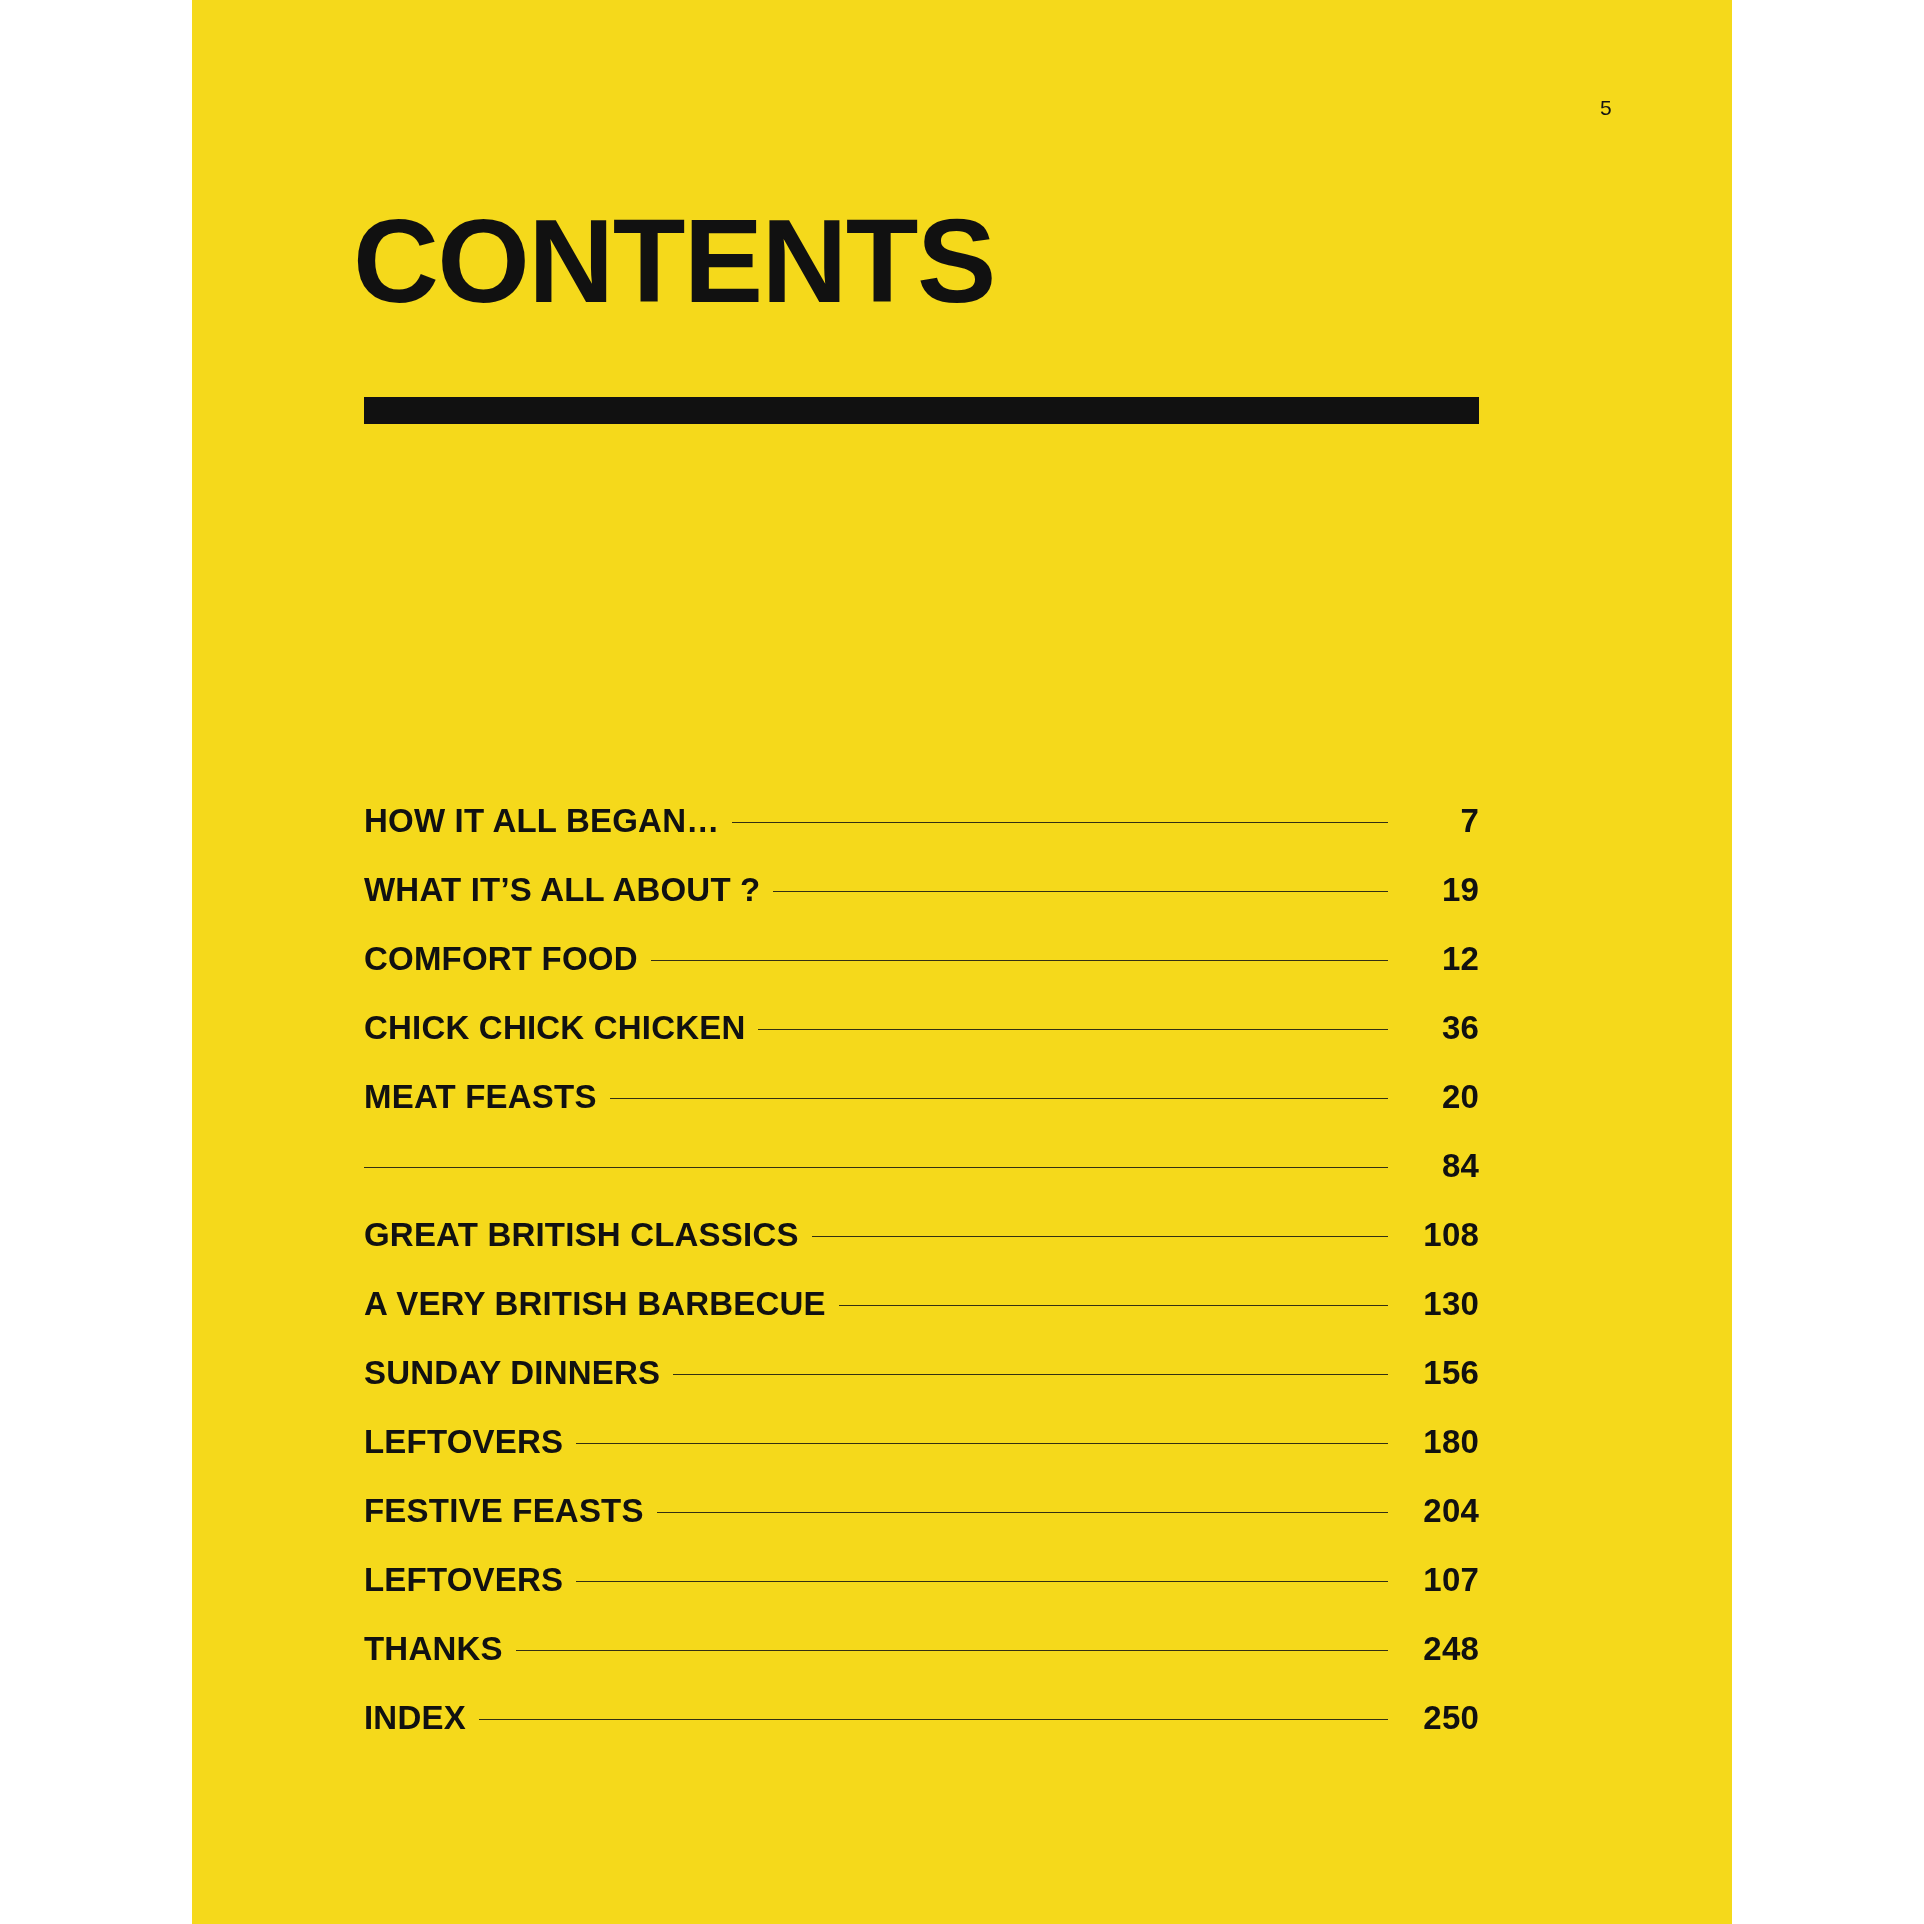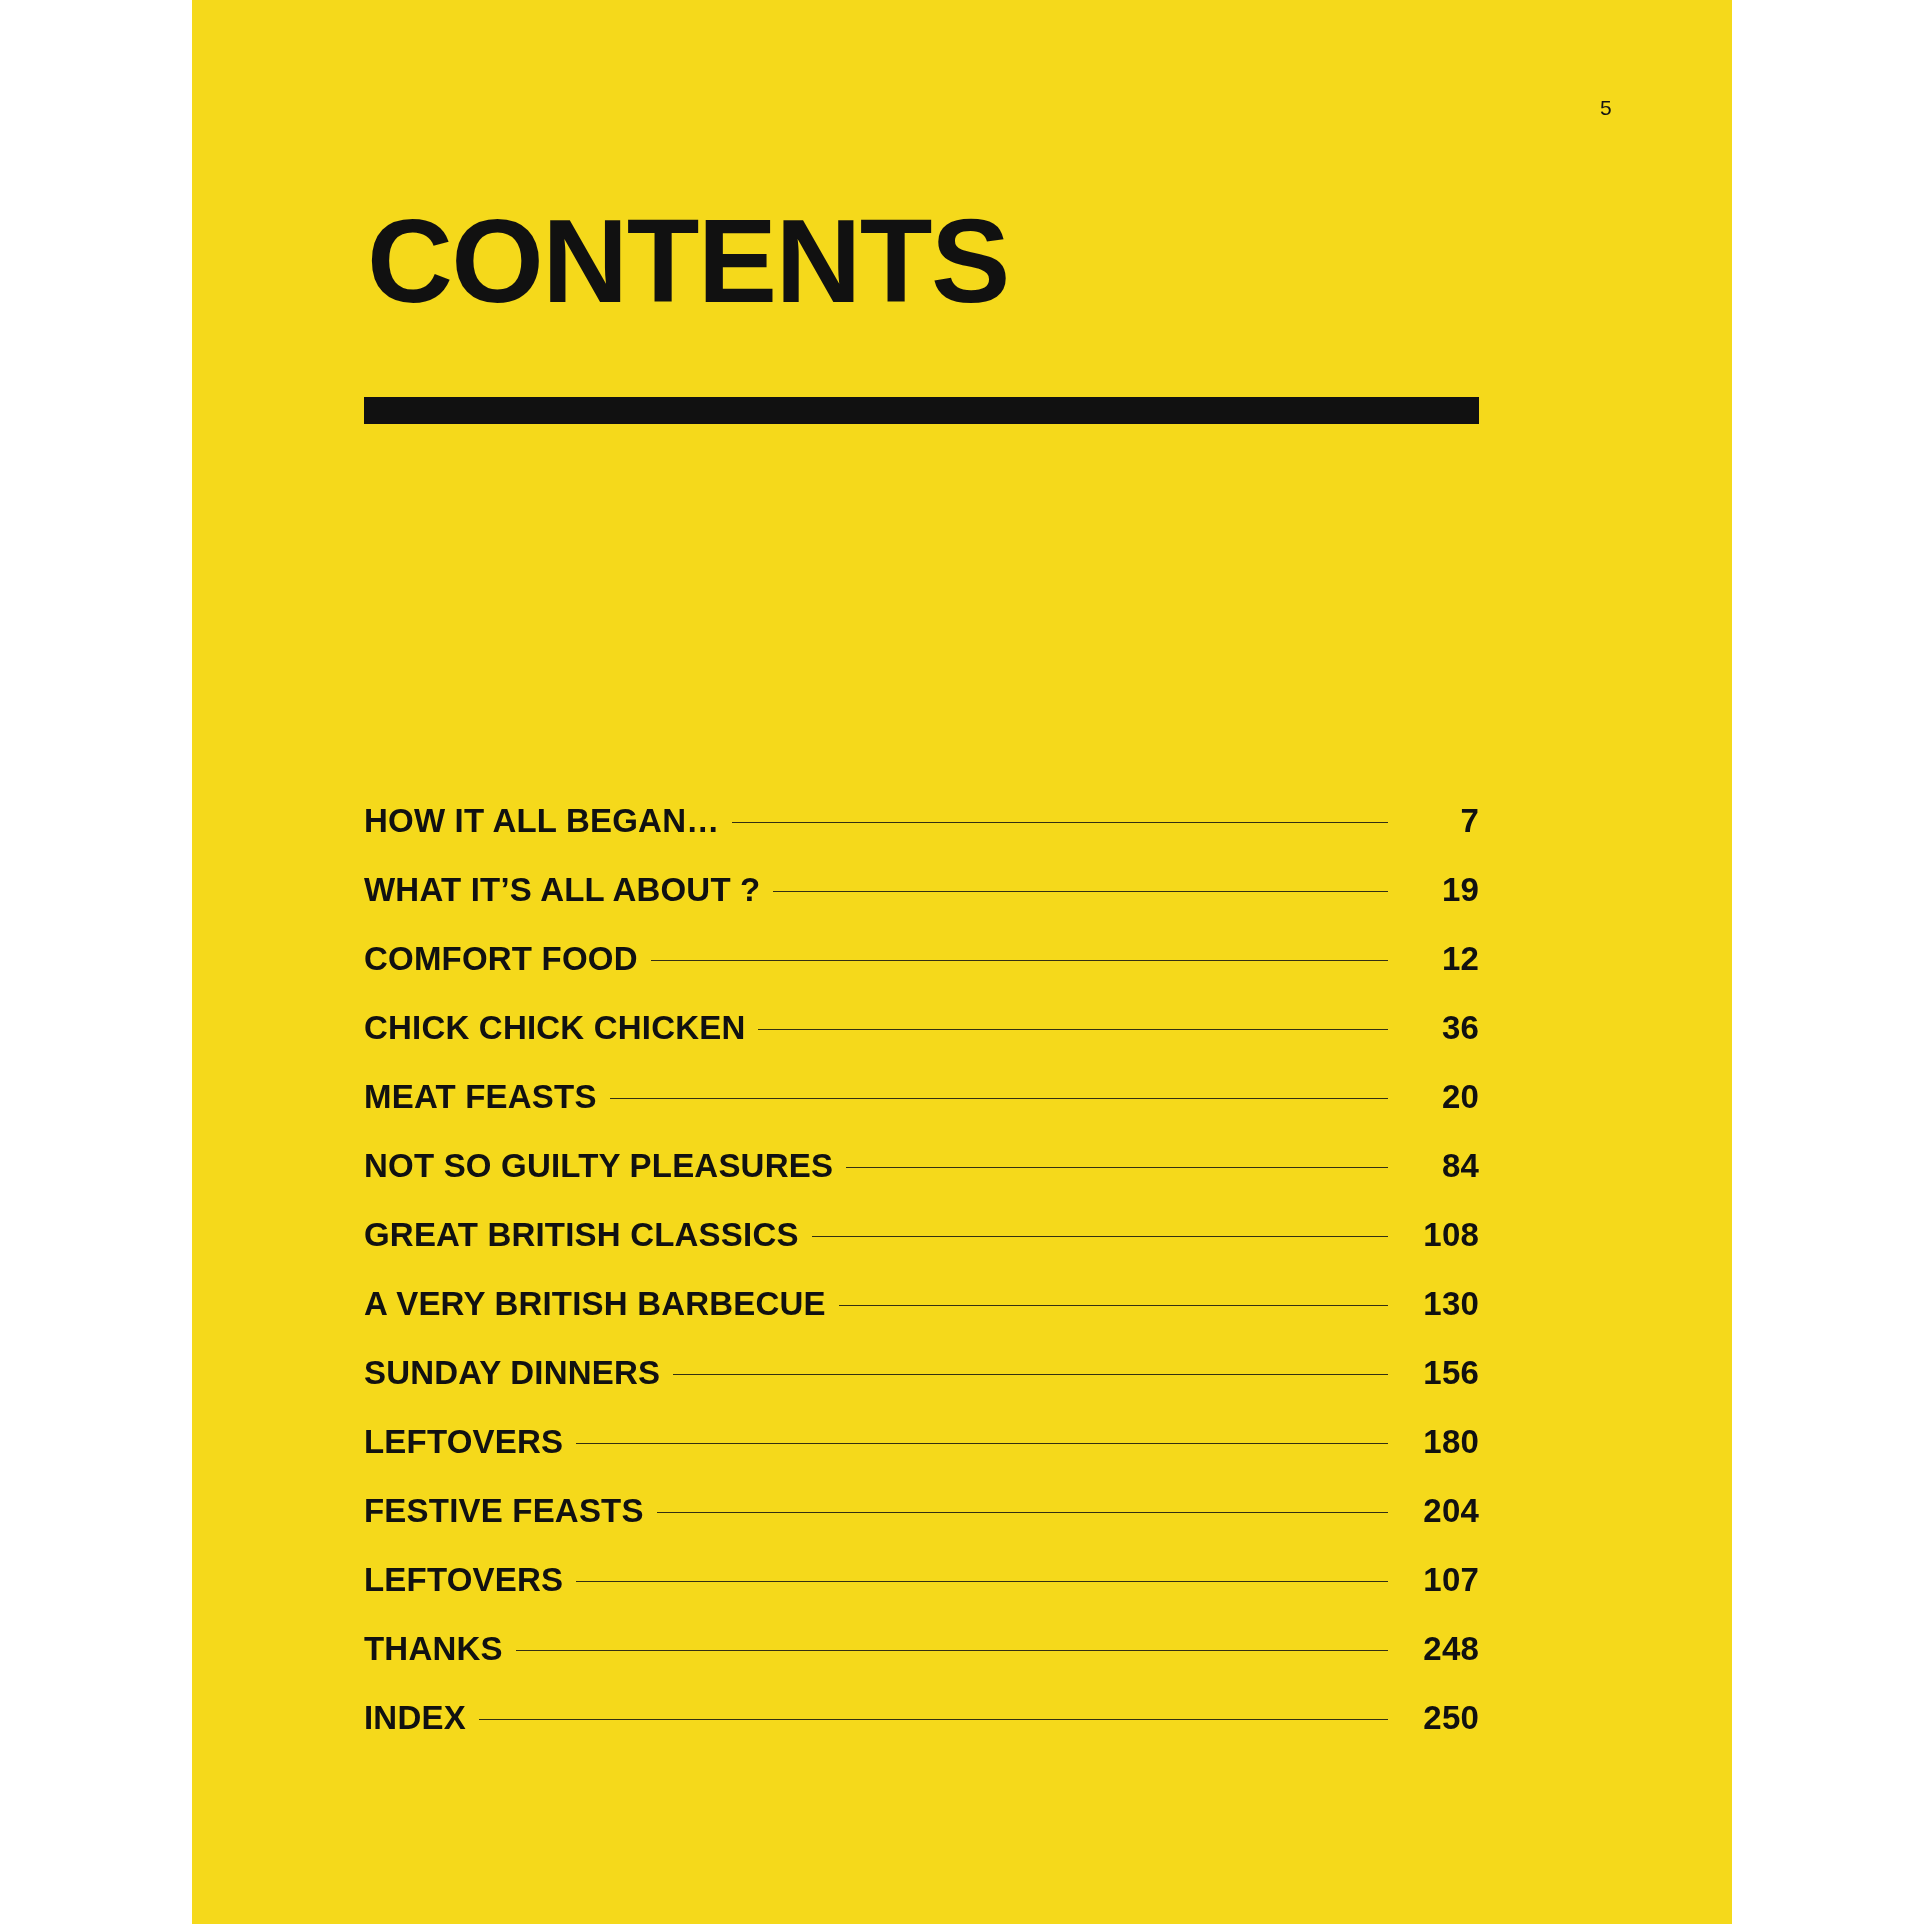--- a/index.html
+++ b/index.html
@@ -26,21 +26,21 @@
     position: absolute;
     right: 120px;
     top: 96px;
     font-size: 21px;
     font-weight: 400;
     color: #141414;
     letter-spacing: 0.4px;
   }
   .title {
     position: absolute;
-    left: 175px;
+    left: 161px;
     top: 201px;
     font-size: 119px;
     line-height: 1;
     font-weight: 700;
     color: #111111;
     letter-spacing: -1.6px;
     font-family: "Liberation Sans", sans-serif;
   }
   .rule {
     position: absolute;
@@ -129,21 +129,20 @@
       <span class="toc-page">36</span>
     </div>
 
     <div class="toc-row">
       <span class="toc-label">MEAT FEASTS</span>
       <span class="toc-dots"></span>
       <span class="toc-page">20</span>
     </div>
 
     <div class="toc-row">
-      <span class="toc-label">NOT SO GUILTY PLEASURES</span>
       <span class="toc-dots"></span>
       <span class="toc-page">84</span>
     </div>
 
     <div class="toc-row">
       <span class="toc-label">GREAT BRITISH CLASSICS</span>
       <span class="toc-dots"></span>
       <span class="toc-page">108</span>
     </div>
 

